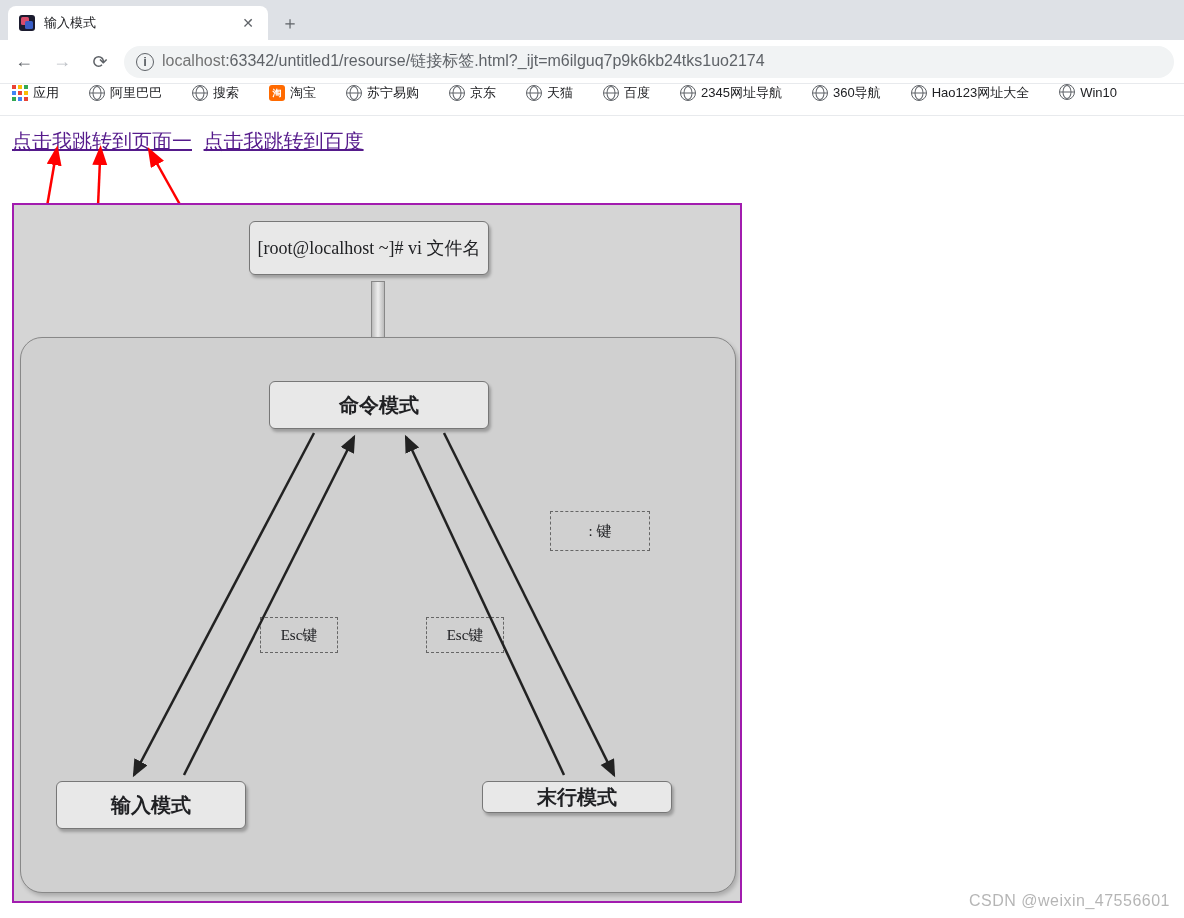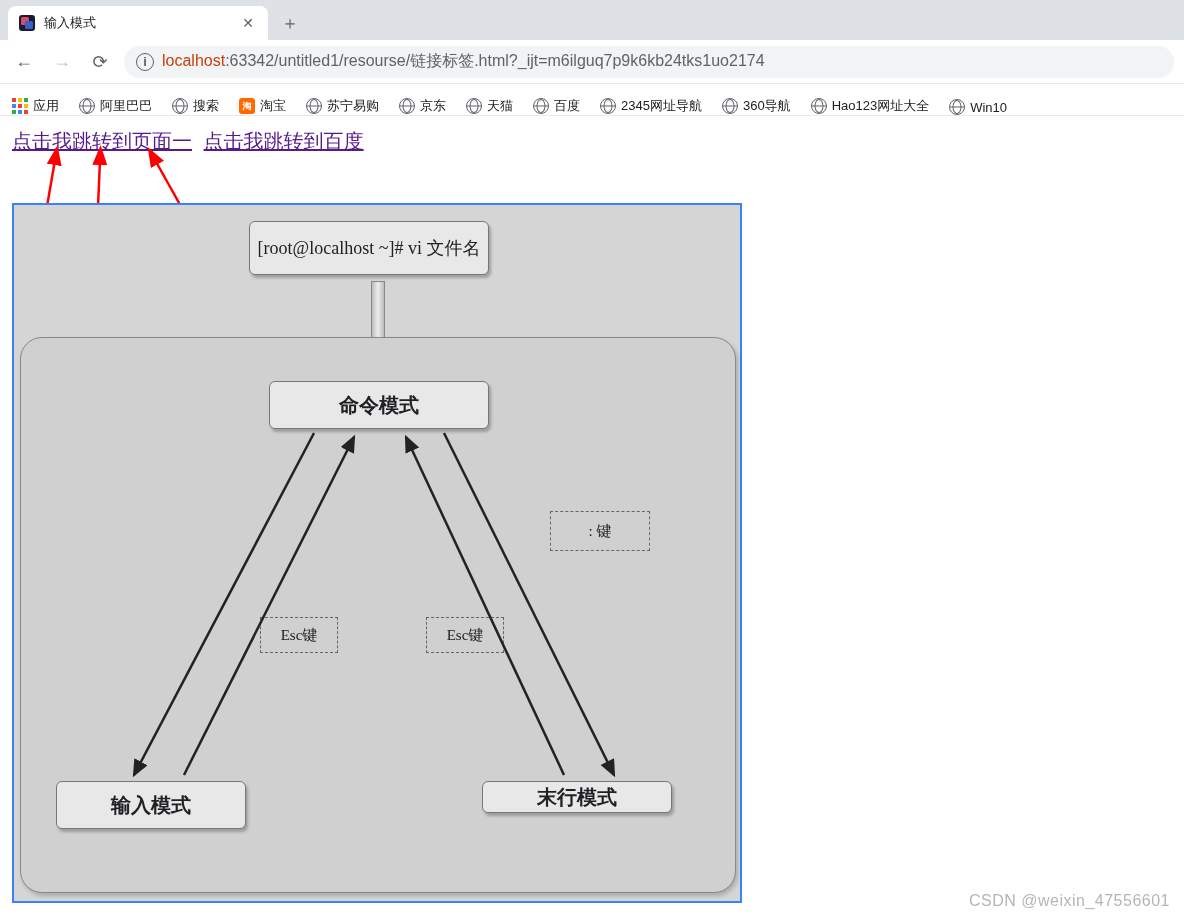--- a/index.html
+++ b/index.html
@@ -13,41 +13,41 @@
   .tab .title { flex: 1; font-size: 13px; overflow: hidden; text-overflow: ellipsis; white-space: nowrap; }
   .tab .close { font-size: 14px; color: #5f6368; padding: 0 4px; }
   .newtab { width: 28px; height: 28px; display: flex; align-items: center; justify-content: center; font-size: 18px; color: #5f6368; margin-left: 6px; margin-bottom: 3px; border-radius: 50%; }
   
   .addr-row { background: #fff; display: flex; align-items: center; height: 44px; padding: 4px 10px; gap: 10px; border-bottom: 1px solid #e8eaed; }
   .nav-btn { width: 28px; height: 28px; display: flex; align-items: center; justify-content: center; color: #5f6368; font-size: 18px; }
   .nav-btn.disabled { color: #bdc1c6; }
   .addr-bar { flex: 1; background: #f1f3f4; border-radius: 16px; height: 32px; display: flex; align-items: center; padding: 0 12px; gap: 8px; }
   .info-icon { width: 18px; height: 18px; display: flex; align-items: center; justify-content: center; color: #5f6368; font-size: 13px; border: 1.5px solid #5f6368; border-radius: 50%; font-weight: bold; }
   .addr-text { font-size: 16px; color: #5f6368; }
-  .addr-text .host { color: #c2410c; }
-  
-  .bookmarks { background: #fff; display: flex; align-items: flex-end; height: 32px; padding: 0 12px; gap: 20px; border-bottom: 1px solid #e8eaed; font-size: 13px; }
+  .addr-text .host { color: #737373; }
+  
+  .bookmarks { background: #fff; display: flex; align-items: flex-start; height: 32px; padding: 0 12px; gap: 30px; border-bottom: 1px solid #e8eaed; font-size: 13px; }
   .bm-item { display: flex; align-items: center; gap: 5px; color: #202124; white-space: nowrap; }
   .apps-icon { width: 16px; height: 16px; display: grid; grid-template-columns: repeat(3,4px); grid-template-rows: repeat(3,4px); gap: 2px; }
   .apps-icon span:nth-child(1){background:#ea4335;} .apps-icon span:nth-child(2){background:#fbbc04;} .apps-icon span:nth-child(3){background:#34a853;}
   .apps-icon span:nth-child(4){background:#4285f4;} .apps-icon span:nth-child(5){background:#ea4335;} .apps-icon span:nth-child(6){background:#fbbc04;}
   .apps-icon span:nth-child(7){background:#34a853;} .apps-icon span:nth-child(8){background:#4285f4;} .apps-icon span:nth-child(9){background:#ea4335;}
   .globe-icon { width: 16px; height: 16px; border: 1.5px solid #5f6368; border-radius: 50%; position: relative; }
   .globe-icon::before { content: ""; position: absolute; left: 0; right: 0; top: 50%; border-top: 1.5px solid #5f6368; transform: translateY(-50%); }
   .globe-icon::after { content: ""; position: absolute; top: 0; bottom: 0; left: 50%; width: 7px; border: 1.5px solid #5f6368; border-radius: 50%; transform: translateX(-50%); }
   .taobao-icon { width: 16px; height: 16px; background: #ff6a00; border-radius: 3px; color: #fff; font-size: 9px; font-weight: bold; display: flex; align-items: center; justify-content: center; }
   
   
   .page { padding: 12px; position: relative; }
   .links { font-size: 20px; }
   .links a { color: #551a8b; text-decoration: underline; margin-right: 6px; }
   
   .red-arrows { position: absolute; left: 0; top: 0; pointer-events: none; }
   
-  .diagram { margin-top: 48px; width: 730px; height: 700px; border: 2px solid #3b82f6; background: #d5d5d5; position: relative; }
+  .diagram { margin-top: 48px; width: 730px; height: 700px; border: 2px solid #a21caf; background: #d5d5d5; position: relative; }
   .node { position: absolute; background: #e8e8e8; border: 1px solid #777; border-radius: 6px; box-shadow: 2px 3px 3px rgba(0,0,0,0.25); display: flex; align-items: center; justify-content: center; font-family: "SimSun","Songti SC",serif; }
   .node.top { left: 235px; top: 16px; width: 240px; height: 54px; font-size: 18px; }
   .big-round { position: absolute; left: 6px; top: 132px; width: 716px; height: 556px; background: #d0d0d0; border: 1px solid #888; border-radius: 22px; box-shadow: 2px 3px 4px rgba(0,0,0,0.2); }
   .node.cmd { left: 255px; top: 176px; width: 220px; height: 48px; font-size: 20px; font-weight: bold; }
   .node.input { left: 42px; top: 576px; width: 190px; height: 48px; font-size: 20px; font-weight: bold; }
   .node.last { left: 468px; top: 576px; width: 190px; height: 32px; font-size: 20px; font-weight: bold; }
   .dashed { position: absolute; border: 1.5px dashed #666; background: #d0d0d0; display: flex; align-items: center; justify-content: center; font-family: "SimSun",serif; font-size: 15px; }
   .dashed.d1 { left: 82px; top: 312px; width: 116px; height: 38px; }
   .dashed.d2 { left: 536px; top: 306px; width: 100px; height: 40px; }
   .dashed.d3 { left: 246px; top: 412px; width: 78px; height: 36px; }

